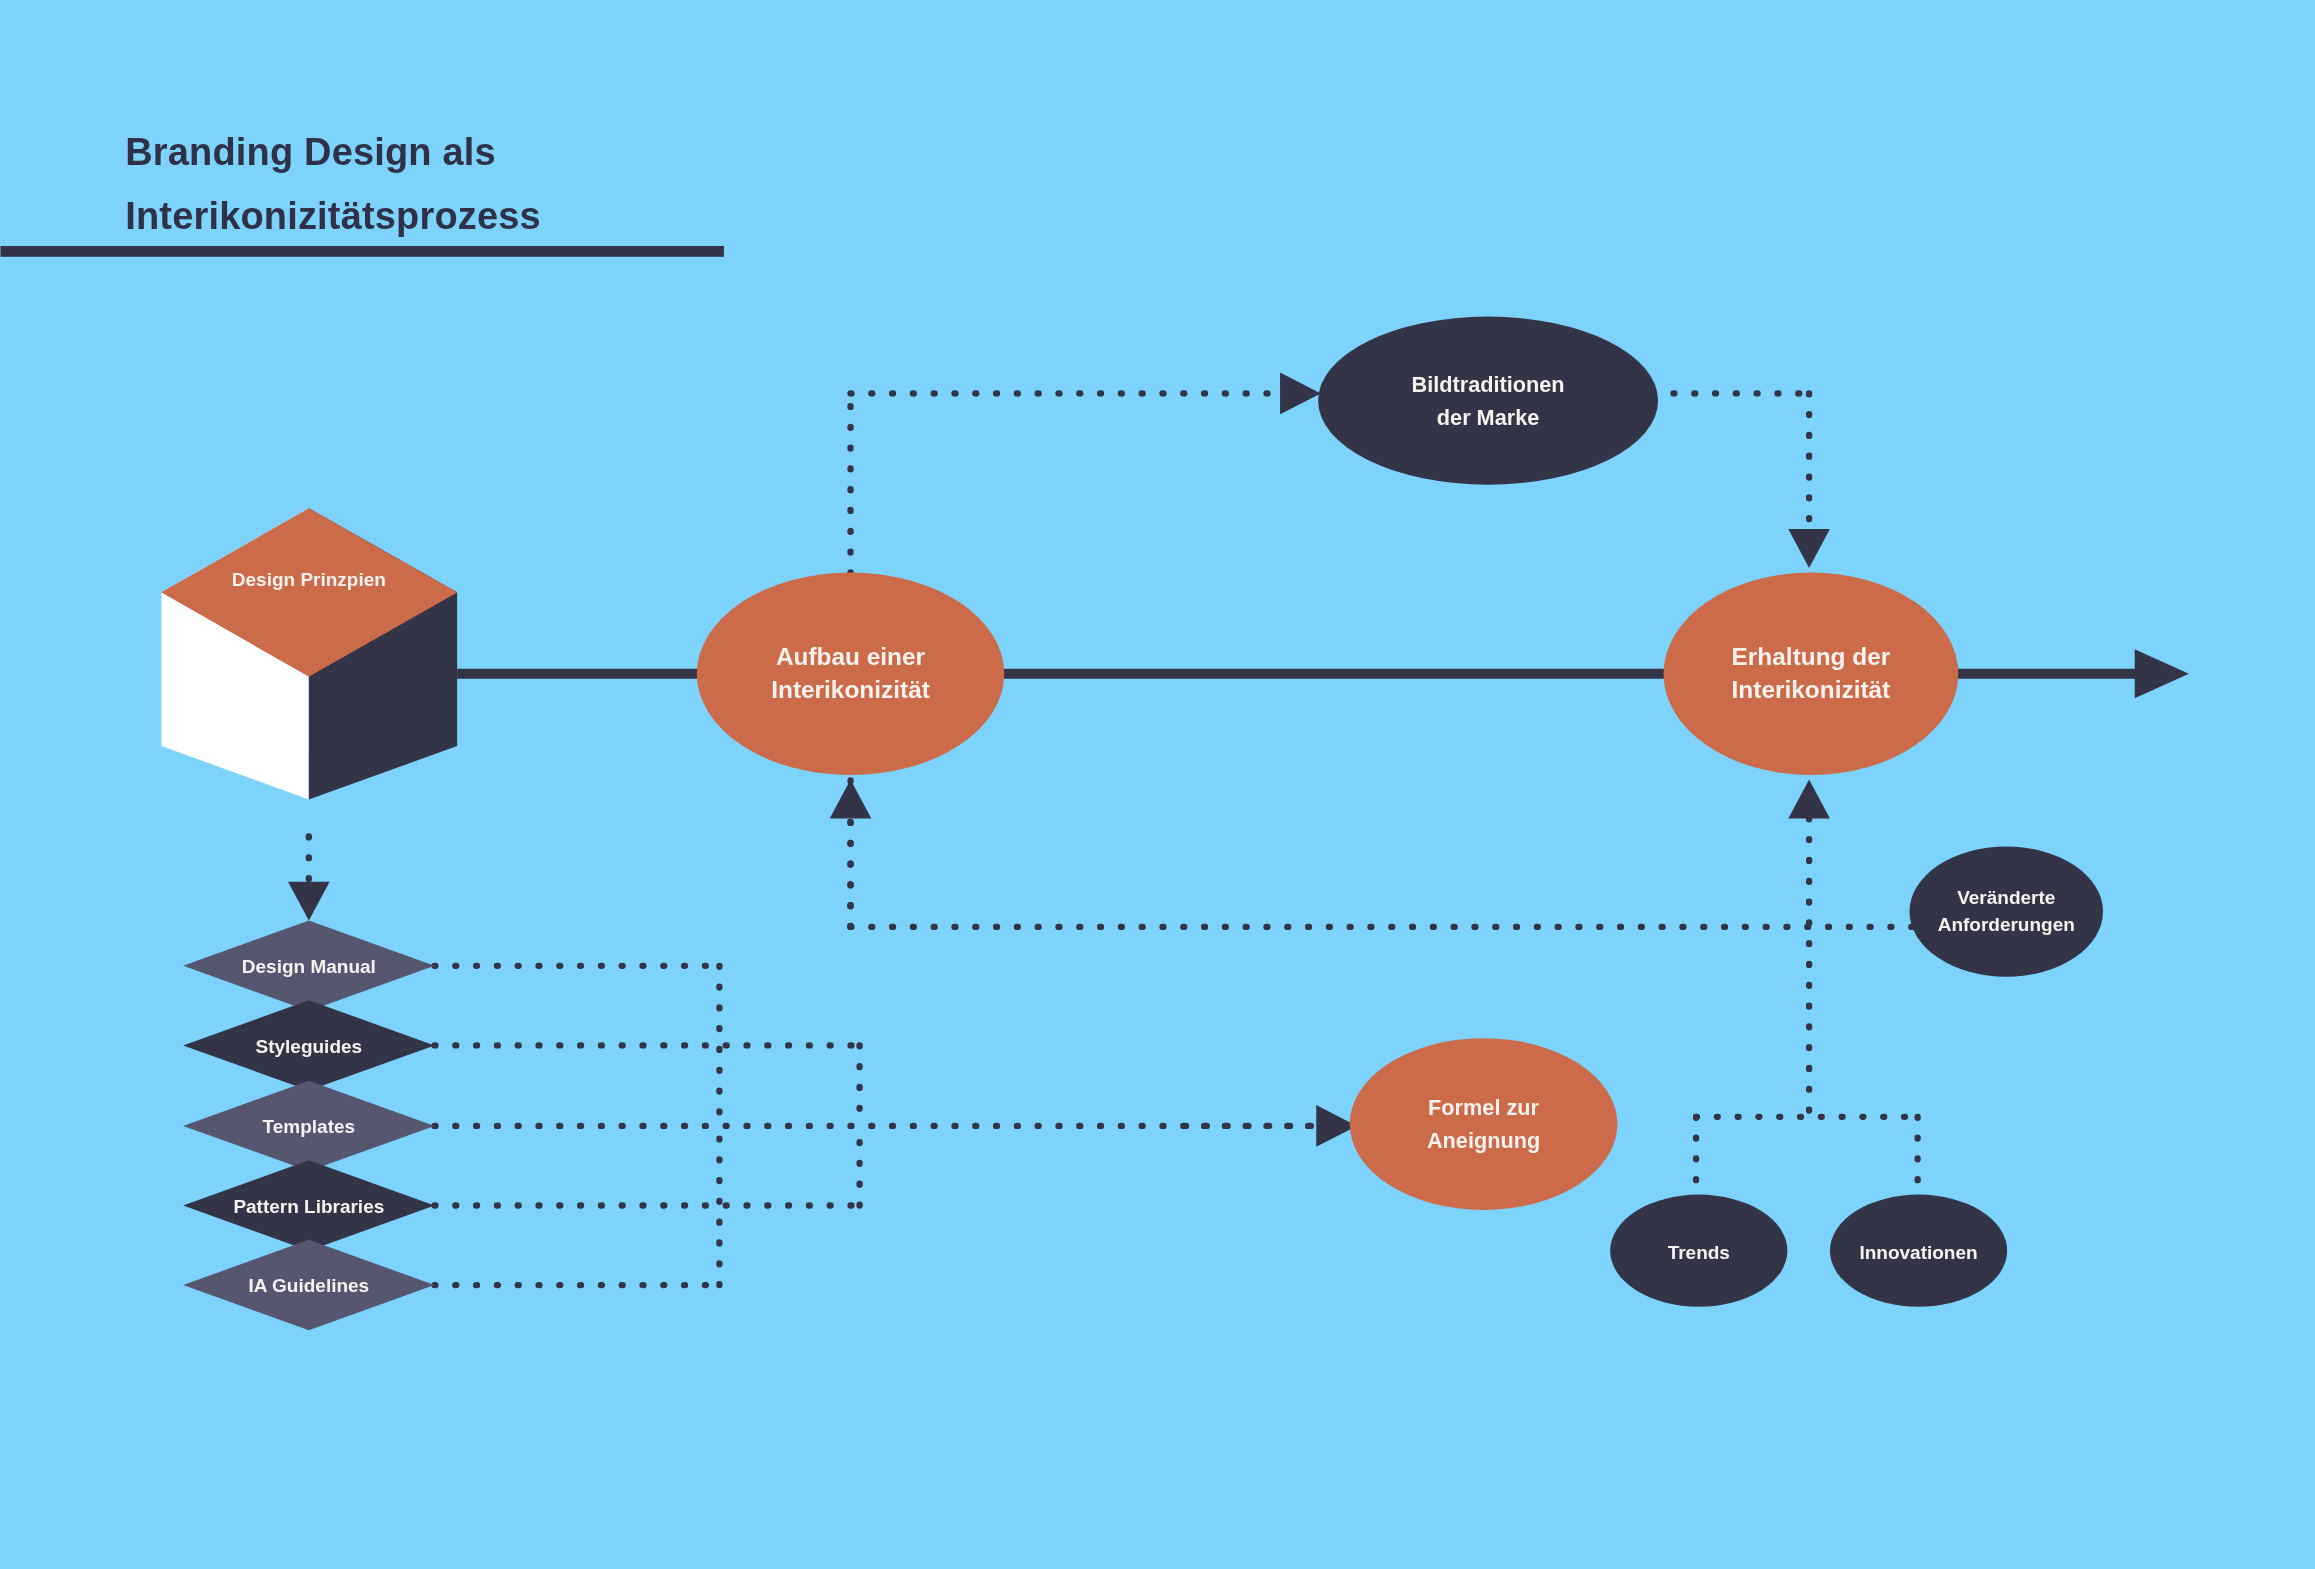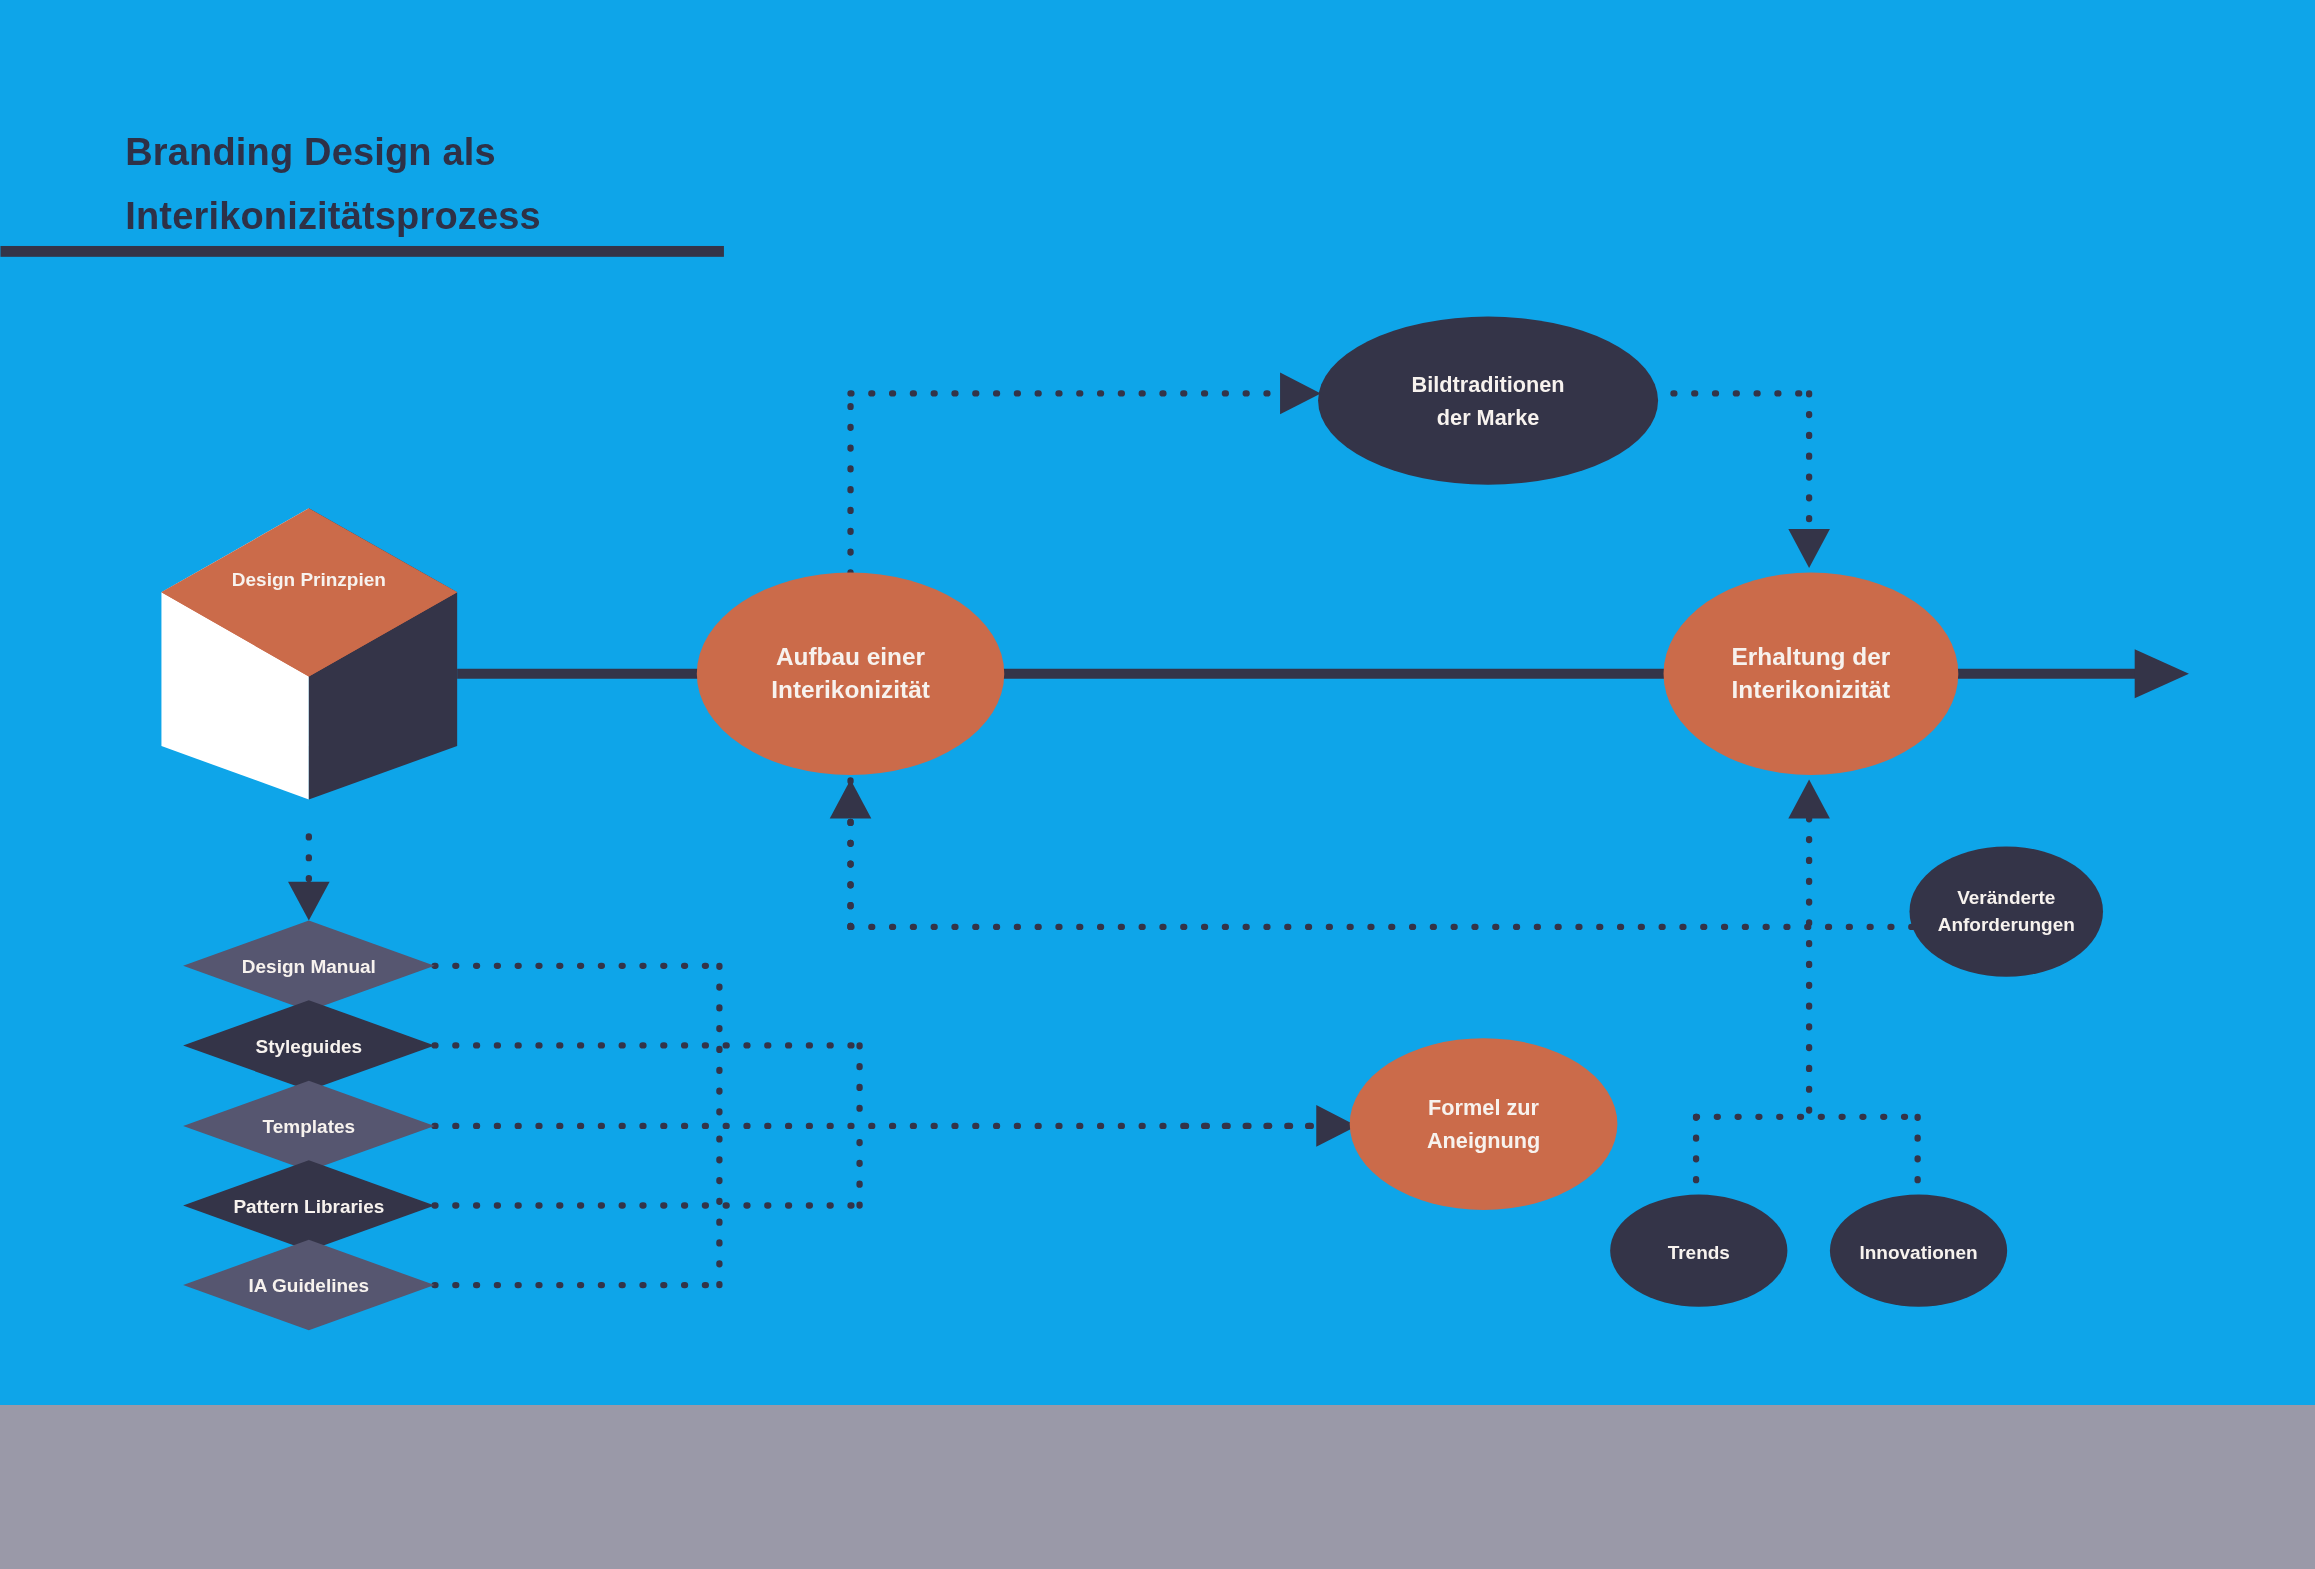--- a/index.html
+++ b/index.html
@@ -1,17 +1,17 @@
 <!DOCTYPE html>
 <html style="font-size:14.5px"><head>
 <meta charset="utf-8">
 <style>
   html,body{margin:0;padding:0;background:#9a99a8;}
   body{width:2316px;height:1569px;overflow:hidden;font-family:"Liberation Sans",sans-serif;}
-  #stage{position:relative;width:2316px;height:1405px;background:#0ea5e9;}
+  #stage{position:relative;width:2316px;height:1569px;background:#7dd3fc;}
   svg{position:absolute;top:0;left:0;width:2316px;height:1569px;}
   .ttl{font-family:"Liberation Sans",sans-serif;font-weight:bold;font-size:42px;fill:#2e3147;letter-spacing:.2px;}
   .lbl-node{font-family:"Liberation Sans",sans-serif;font-weight:bold;fill:#f7f2ee;text-anchor:middle;}
   .lbl-big{font-size:27px;}
   .lbl-mid{font-size:24px;}
   .lbl-sm{font-size:21px;}
   .lbl-cube{font-size:21px;}
 </style>
 </head>
 <body>

